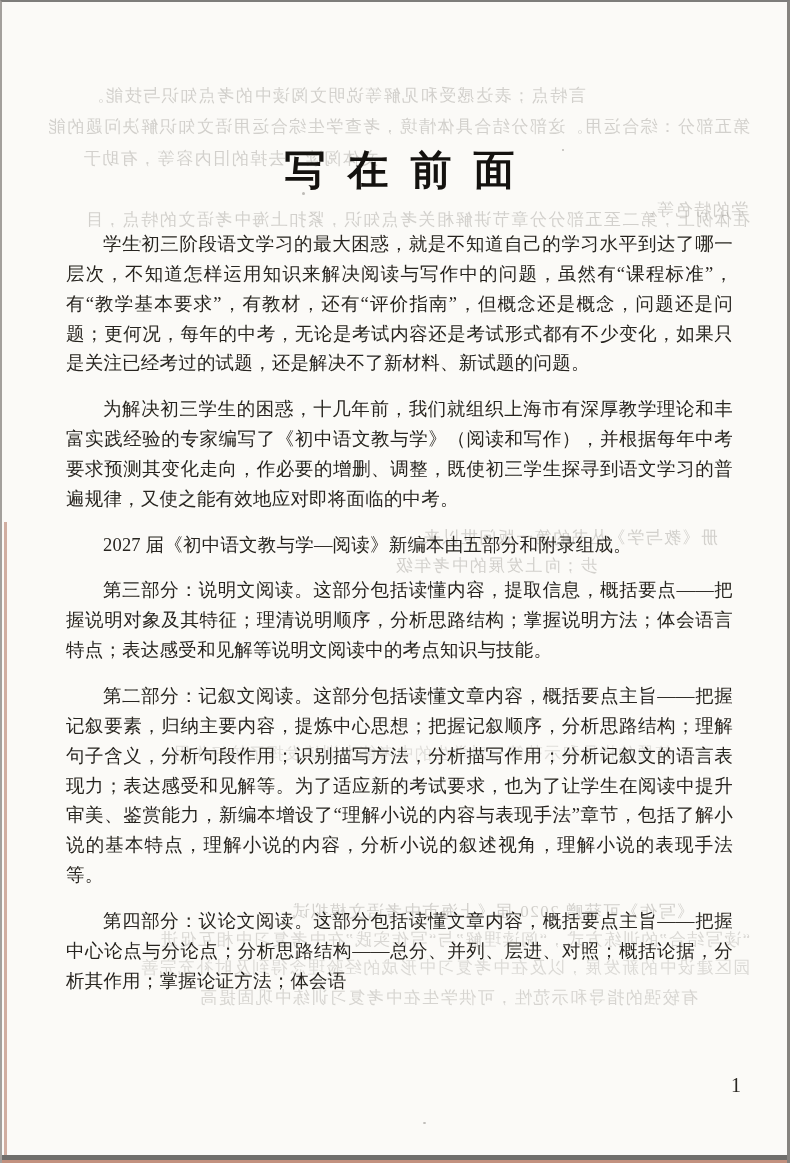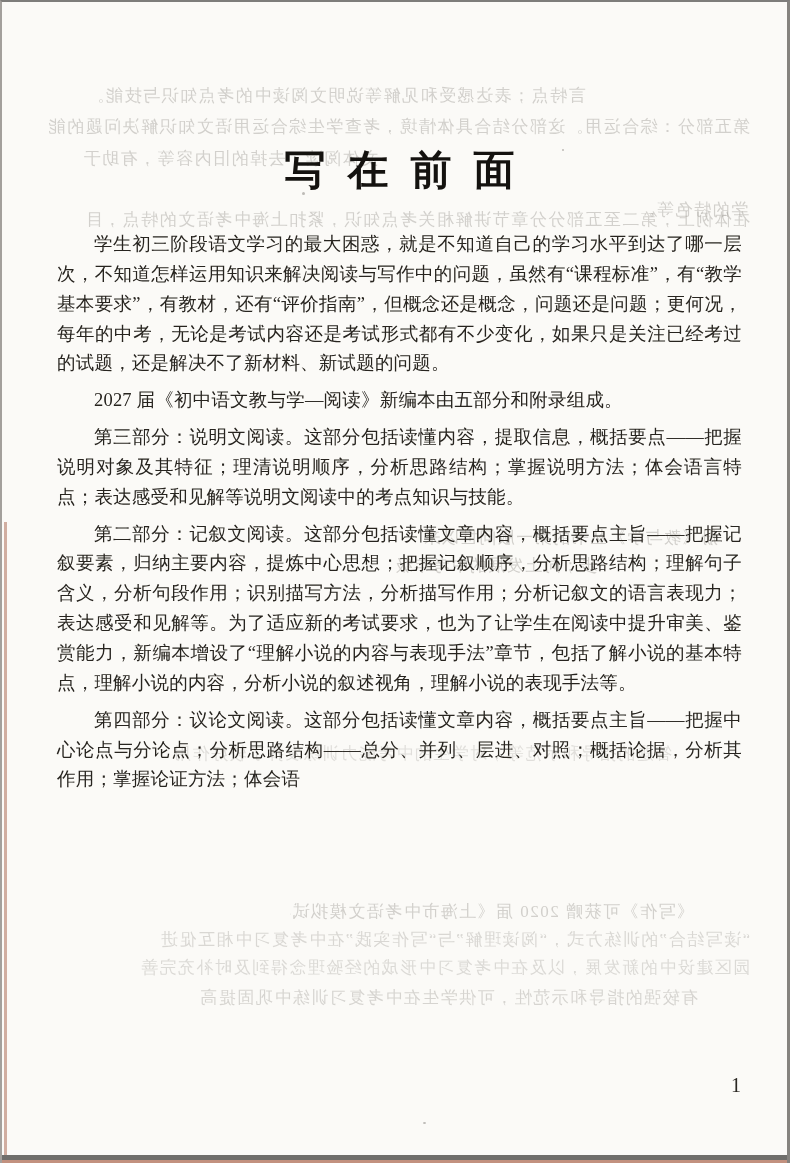--- a/index.html
+++ b/index.html
@@ -51,21 +51,21 @@
     text-align:center;
     font-family:"Liberation Sans","DejaVu Sans",sans-serif;
     font-weight:900;
     font-size:41px;
     line-height:52px;
     letter-spacing:22px;
     padding-left:22px;
     color:#14120f;
   }
   .content p{
-    margin:7px;
+    margin:16px;
     font-size:18.5px;
     line-height:29.85px;
     letter-spacing:.2px;
     text-align:justify;
     text-indent:2em;
   }
   .page-number{
     position:absolute;
     top:1072px;right:46px;
     font-size:20px;
@@ -93,20 +93,21 @@
     <div class="ghost">答题的指导和示范等，对学生的中考能力训练发挥了较好作用</div>
     <div class="ghost">《写作》可获赠 2020 届《上海市中考语文模拟试卷》</div>
     <div class="ghost">“读写结合”的训练方式，“阅读理解”与“写作实践”在中考复习中相互促进</div>
     <div class="ghost">园区建设中的新发展，以及在中考复习中形成的经验理念得到及时补充完善</div>
     <div class="ghost">有较强的指导和示范性，可供学生在中考复习训练中巩固提高</div>
   </div>
 
   <div class="content">
     <h1 class="title">写在前面</h1>
     <p>学生初三阶段语文学习的最大困惑，就是不知道自己的学习水平到达了哪一层次，不知道怎样运用知识来解决阅读与写作中的问题，虽然有“课程标准”，有“教学基本要求”，有教材，还有“评价指南”，但概念还是概念，问题还是问题；更何况，每年的中考，无论是考试内容还是考试形式都有不少变化，如果只是关注已经考过的试题，还是解决不了新材料、新试题的问题。</p>
+    <p>为解决初三学生的困惑，十几年前，我们就组织上海市有深厚教学理论和丰富实践经验的专家编写了《初中语文教与学》（阅读和写作），并根据每年中考要求预测其变化走向，作必要的增删、调整，既使初三学生探寻到语文学习的普遍规律，又使之能有效地应对即将面临的中考。</p>
     <p>2027 届《初中语文教与学—阅读》新编本由五部分和附录组成。</p>
     <p>第三部分：说明文阅读。这部分包括读懂内容，提取信息，概括要点——把握说明对象及其特征；理清说明顺序，分析思路结构；掌握说明方法；体会语言特点；表达感受和见解等说明文阅读中的考点知识与技能。</p>
     <p>第二部分：记叙文阅读。这部分包括读懂文章内容，概括要点主旨——把握记叙要素，归纳主要内容，提炼中心思想；把握记叙顺序，分析思路结构；理解句子含义，分析句段作用；识别描写方法，分析描写作用；分析记叙文的语言表现力；表达感受和见解等。为了适应新的考试要求，也为了让学生在阅读中提升审美、鉴赏能力，新编本增设了“理解小说的内容与表现手法”章节，包括了解小说的基本特点，理解小说的内容，分析小说的叙述视角，理解小说的表现手法等。</p>
     <p>第四部分：议论文阅读。这部分包括读懂文章内容，概括要点主旨——把握中心论点与分论点；分析思路结构——总分、并列、层进、对照；概括论据，分析其作用；掌握论证方法；体会语</p>
   </div>
 
   <div class="page-number">1</div>
 
   <div class="speck s1"></div>
   <div class="speck s2"></div>

